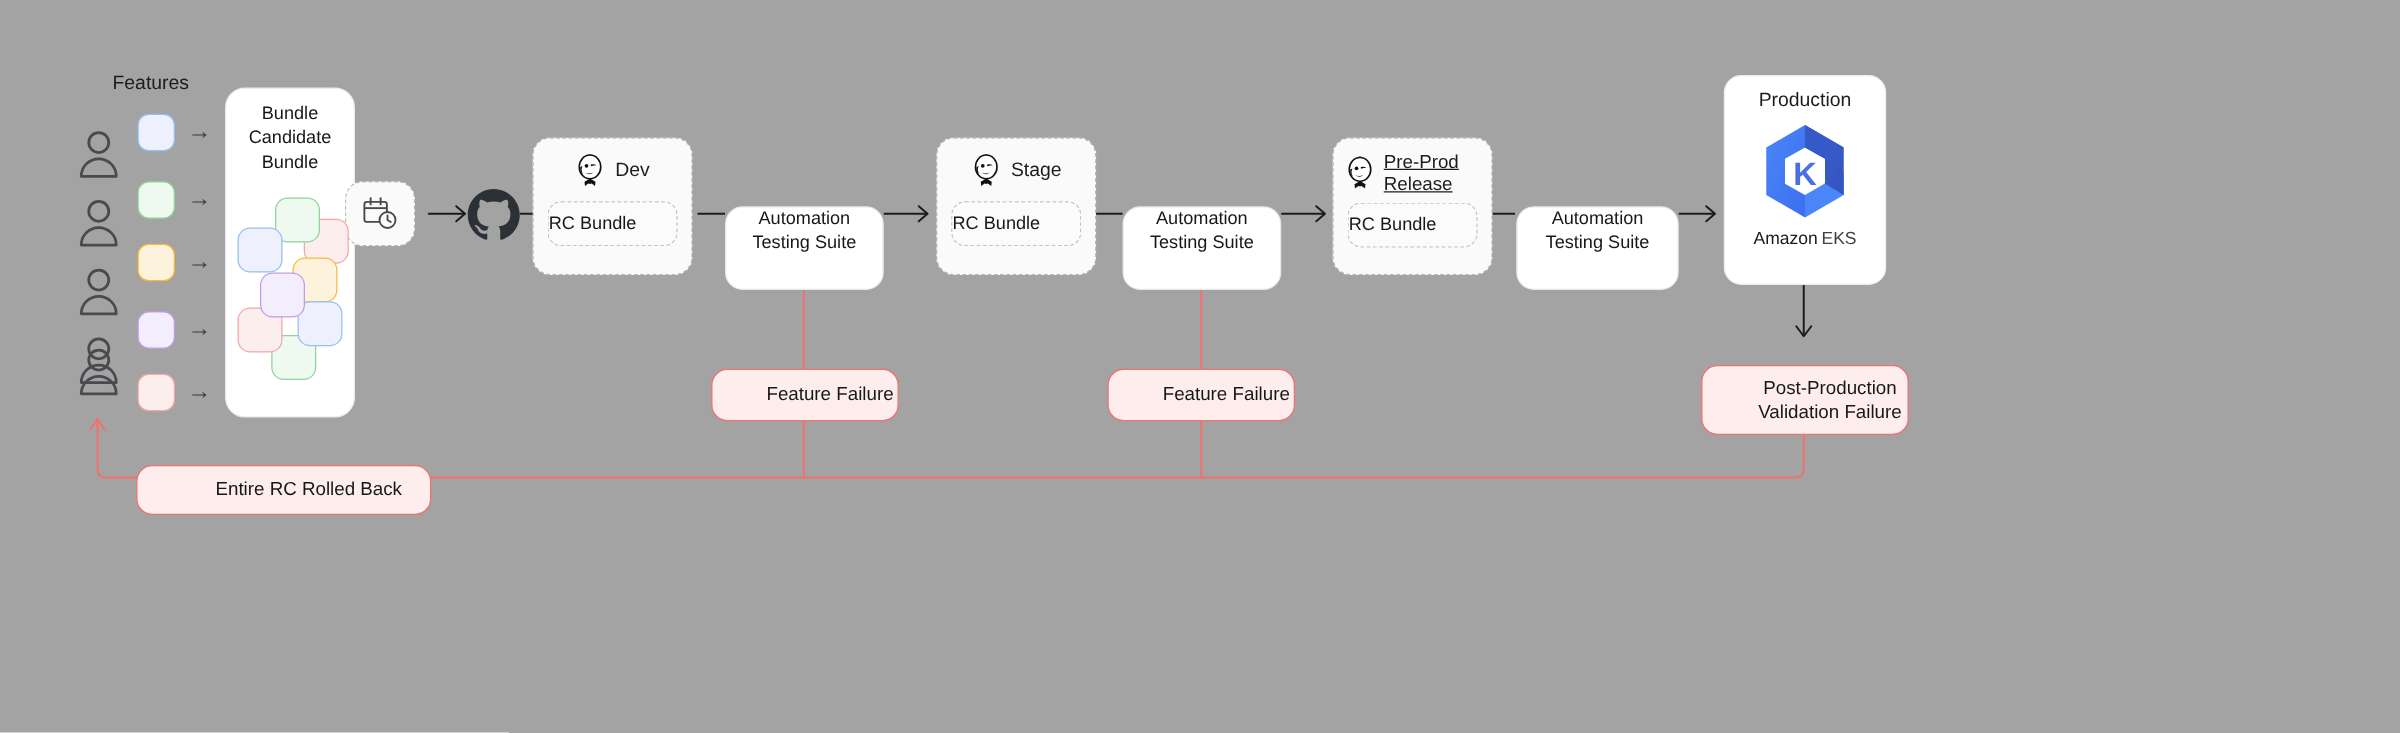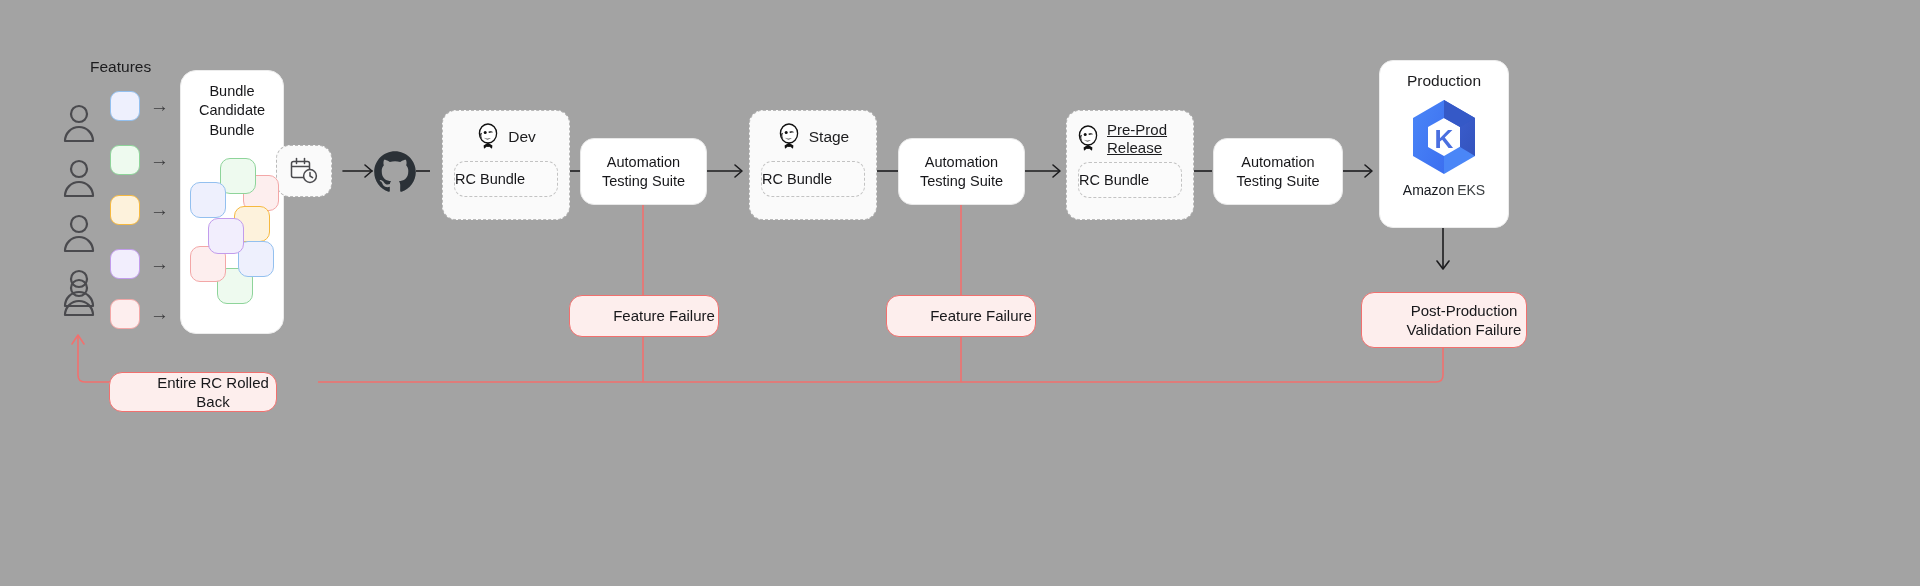--- a/index.html
+++ b/index.html
@@ -21,24 +21,25 @@
   .abs { position: absolute; }
 
   
   .solid-card {
     background: #ffffff;
     border: 1px solid #e8e8e8;
     border-radius: 14px;
     box-sizing: border-box;
     display: flex;
     align-items: center;
-    justify-content: center;
+    justify-content: flex-start;
     text-align: center;
     line-height: 1.28;
     color: #17171a;
+    margin-top: 27px;
   }
   .dashed-card {
     background: #fafafa;
     border: 1.5px dashed #b9b9b9;
     border-radius: 14px;
     box-sizing: border-box;
   }
   .dashed-pill {
     background: #fbfbfb;
     border: 1.4px dashed #c3c3c3;
@@ -213,21 +214,21 @@
       <line x1="15.5" y1="1.5" x2="15.5" y2="6.5" stroke="#4a4a4e" stroke-width="1.5" stroke-linecap="round"></line>
       <circle cx="21" cy="19" r="6.4" fill="#fafafa" stroke="#4a4a4e" stroke-width="1.5"></circle>
       <polyline points="21,15.4 21,19 23.6,20.6" fill="none" stroke="#4a4a4e" stroke-width="1.5" stroke-linecap="round" stroke-linejoin="round"></polyline>
     </svg>
   </div>
 
   <svg class="abs" style="left:373px; top:150px; width:44px; height:44px;" viewBox="0 0 44 44">
     <path fill="#2b3137" d="M22 1.2C10.5 1.2 1.2 10.5 1.2 22c0 9.2 5.96 17 14.23 19.75 1.04.19 1.42-.45 1.42-1 0-.5-.02-2.14-.03-3.88-5.79 1.26-7.01-2.46-7.01-2.46-.95-2.4-2.31-3.04-2.31-3.04-1.89-1.29.14-1.27.14-1.27 2.09.15 3.19 2.15 3.19 2.15 1.86 3.18 4.87 2.26 6.06 1.73.19-1.35.73-2.27 1.32-2.79-4.62-.53-9.48-2.31-9.48-10.28 0-2.27.81-4.13 2.14-5.58-.21-.53-.93-2.64.2-5.51 0 0 1.75-.56 5.73 2.13a19.9 19.9 0 0 1 10.44 0c3.98-2.69 5.72-2.13 5.72-2.13 1.14 2.87.42 4.98.21 5.51 1.34 1.45 2.14 3.31 2.14 5.58 0 7.99-4.87 9.74-9.51 10.26.75.64 1.41 1.91 1.41 3.85 0 2.78-.02 5.02-.02 5.7 0 .56.37 1.21 1.43 1 8.26-2.76 14.21-10.55 14.21-19.74C42.8 10.5 33.5 1.2 22 1.2z"></path>
   </svg>
 
-  <div class="abs dashed-card" style="left:442px; top:110px; width:128px; height:110px;">
+  <div class="abs dashed-card" style="left:426px; top:110px; width:128px; height:110px;">
     <div style="display:flex; align-items:center; justify-content:center; gap:6px; padding-top:12px;">
       <svg width="26" height="28" viewBox="0 0 26 28">
         <ellipse cx="12" cy="10.5" rx="8.6" ry="9.5" fill="#fff" stroke="#111" stroke-width="1.3"></ellipse>
         <path d="M3.8 7.2 a8.6 9.5 0 0 1 9.6 -6.6 a7 7 0 0 0 -7.8 4.2 z" fill="#111"></path>
         <path d="M4.2 10.6 a4.6 5.6 0 0 0 2.2 5.6 a4.6 5.6 0 0 1 -0.4 -6.4 z" fill="#111"></path>
         <circle cx="9.2" cy="9.6" r="1.5" fill="#111"></circle>
         <path d="M12.6 8.6 q2.8 -0.8 4.6 0.6 q-2.2 0.1 -4.4 0.7 z" fill="#111"></path>
         <path d="M7.6 14.6 q3.2 2.2 7.2 0.4 q-3.2 3.1 -7.2 -0.4 z" fill="#111"></path>
         <path d="M12 19.8 l-4.4 2.6 l0.4 3.3 l4 -3 l4 3 l0.4 -3.3 z" fill="#111"></path>
         <circle cx="12" cy="22.6" r="1.5" fill="#111"></circle>
@@ -331,17 +332,17 @@
 
   <div class="abs fail-card" style="left:886px; top:295px; width:150px; height:42px; font-size:15px;">
     <span>Feature Failure</span>
   </div>
 
   <div class="abs fail-card" style="left:1361px; top:292px; width:166px; height:56px; font-size:15px; flex-direction:column;">
     <span>Post-Production</span>
     <span>Validation Failure</span>
   </div>
 
-  <div class="abs fail-card" style="left:109px; top:372px; width:168px; height:40px; font-size:15px;">
+  <div class="abs fail-card" style="left:109px; top:372px; width:236px; height:40px; font-size:15px;">
     <span>Entire RC Rolled Back</span>
   </div>
 
 </div>
 
 </body></html>

